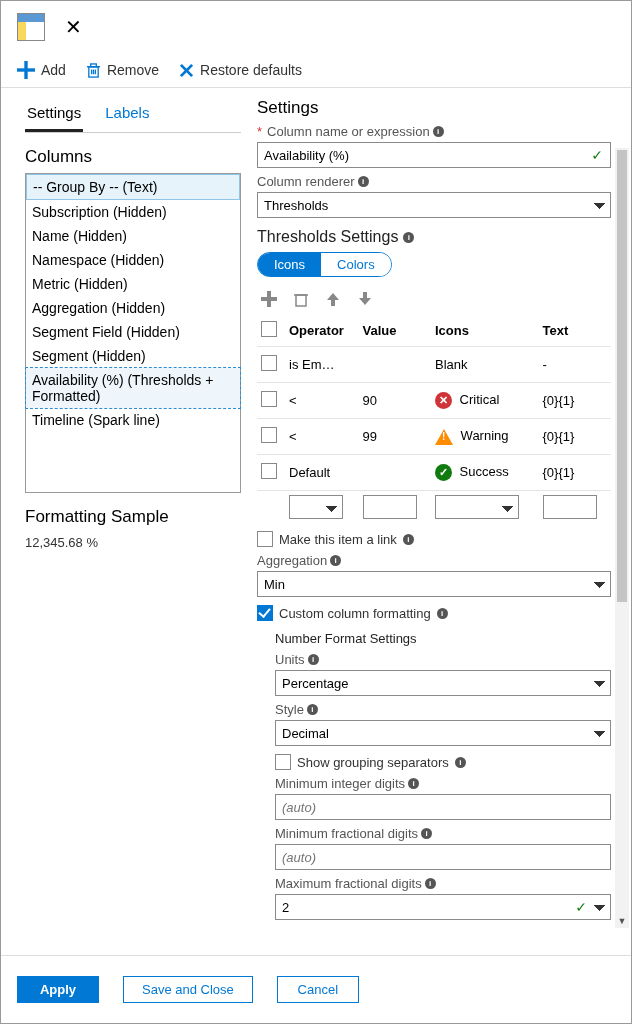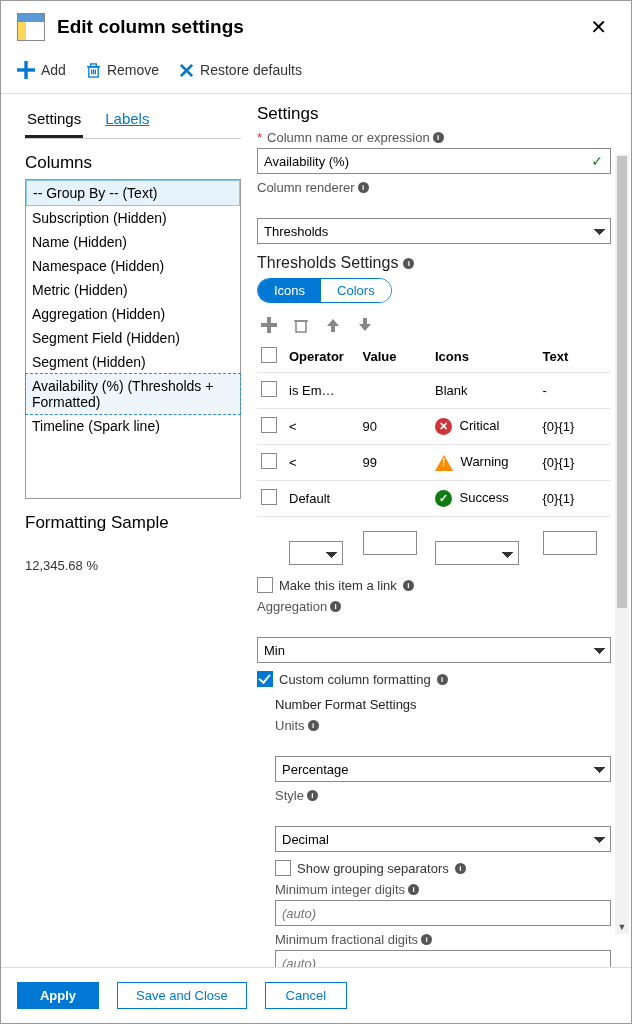--- a/index.html
+++ b/index.html
@@ -5,51 +5,51 @@
 * { box-sizing: border-box; margin: 0; padding: 0; font-family: "Segoe UI", Arial, sans-serif; }
 body { background: #fff; width: 632px; height: 1024px; border: 1px solid #999; overflow: hidden; position: relative; }
 
 .header { display: flex; align-items: center; padding: 10px 16px; }
 .header-icon { width: 28px; height: 28px; margin-right: 12px; background: #fff; border: 1px solid #888; position: relative; }
 .header-icon::before { content: ""; position: absolute; left: 0; top: 0; right: 0; height: 8px; background: #5a99d4; }
 .header-icon::after { content: ""; position: absolute; left: 0; top: 8px; bottom: 0; width: 8px; background: #f9d65c; }
 .header-title { font-size: 19px; font-weight: 600; flex: 1; }
 .close-x { font-size: 20px; font-weight: 300; cursor: pointer; padding: 4px 8px; }
 
-.toolbar { display: flex; gap: 20px; padding: 8px 16px 14px; border-bottom: 1px solid #ddd; align-items: center; }
+.toolbar { display: flex; gap: 20px; padding: 8px 16px 8px; border-bottom: 1px solid #ddd; align-items: center; }
 .tool-btn { display: flex; align-items: center; gap: 6px; cursor: pointer; color: #0078d4; font-size: 14px; }
 .tool-btn .lbl { color: #333; }
 .plus-svg { width:18px; height:18px; }
 .trash-svg, .x-svg { width:15px; height:15px; }
 
 .body { display: flex; height: calc(100% - 128px); position: relative; }
 .scroll-inner { flex:1; display:flex; overflow:hidden; padding: 0 0 0 8px; }
 
 .left-col { width: 232px; padding: 10px 0 10px 16px; }
 .tabs { display:flex; gap:20px; border-bottom:1px solid #ccc; margin-bottom:14px; }
 .tab { padding:6px 2px 8px; font-size:15px; cursor:pointer; }
 .tab.active { border-bottom:3px solid #222; font-weight:500; }
-.tab.link { color:#0078d4;text-decoration:underline; }
+.tab.link { color:#0078d4; }
 
 .section-h { font-size:17px; margin-bottom:6px; }
 .col-list { border:1px solid #999; height:320px; font-size:14px; }
 .col-item { padding:4px 6px; cursor:pointer; }
 .col-item.hl { background:#e6f3fb; border:1px solid #8fc5e8; }
 .col-item.sel { background:#eef6fb; outline:1px dashed #2a8dd4; }
 
-.sample-h { font-size:17px; margin-top:14px; margin-bottom:23px; }
+.sample-h { font-size:17px; margin-top:14px; margin-bottom:6px; }
 .sample-v { font-size:13px; color:#333; line-height:1.5; }
 
 .right-col { flex:1; padding:10px 20px 10px 16px; overflow-y:auto; font-size:13px; }
 .field-lbl { color:#555; margin:6px 0 3px; display:flex; align-items:center; gap:3px; }
 .req { color:#d13438; margin-right:2px; }
 .info { display:inline-block; width:11px; height:11px; border-radius:50%; background:#555; color:#fff; font-size:8px; line-height:11px; text-align:center; font-weight:bold; }
 
 .txt-input, .sel-input { width:100%; border:1px solid #8a8a8a; padding:4px 6px; font-size:13px; height:26px; background:#fff; }
-.sel-input { appearance:none; background-image: linear-gradient(45deg, transparent 48%, #333 48%), linear-gradient(-45deg, transparent 48%, #333 48%); background-size: 6px 6px, 6px 6px; background-position: right 10px top 10px, right 5px top 10px; background-repeat:no-repeat; padding-right:22px;margin-top:20px; }
+.sel-input { appearance:none; background-image: linear-gradient(45deg, transparent 48%, #333 48%), linear-gradient(-45deg, transparent 48%, #333 48%); background-size: 6px 6px, 6px 6px; background-position: right 10px top 10px, right 5px top 10px; background-repeat:no-repeat; padding-right:22px; }
 
 .sub-h { font-size:16px; color:#222; margin:10px 0 6px; display:flex; align-items:center; gap:5px; }
 
 .pill-group { display:inline-flex; border:1px solid #0078d4; border-radius:14px; overflow:hidden; margin-bottom:6px; }
 .pill { padding:4px 16px; font-size:13px; cursor:pointer; }
 .pill.on { background:#0078d4; color:#fff; }
 .pill.off { color:#0078d4; background:#fff; }
 
 .mini-tb { display:flex; gap:16px; padding:8px 4px; }
 .mini-tb svg { width:16px; height:16px; fill:#888; cursor:pointer; }
@@ -68,39 +68,38 @@
 .inline-row .sm-sel, .inline-row .sm-in { width:54px; height:24px; border:1px solid #8a8a8a; font-size:12px; }
 .inline-row .md-sel { width:84px; height:24px; border:1px solid #8a8a8a; }
 
 .chk-row { display:flex; align-items:center; gap:6px; margin:8px 0 4px; font-size:13px; color:#333; }
 .chk-row .chk.checked { background:#0078d4; border-color:#0078d4; position:relative; }
 .chk-row .chk.checked::after { content:""; position:absolute; left:3px; top:0px; width:5px; height:9px; border:solid #fff; border-width:0 2px 2px 0; transform:rotate(40deg); }
 
 .indent { padding-left:18px; }
 .auto-input { width:100%; border:1px solid #8a8a8a; padding:4px 6px; font-size:13px; color:#888; font-style:italic; height:26px; }
 
-.footer { position:absolute; bottom:0; left:0; right:0; padding:14px 16px; border-top:1px solid #ddd; background:#fff; display:flex; gap:18px; }
+.footer { position:absolute; bottom:0; left:0; right:0; padding:20px 16px; border-top:1px solid #ddd; background:#fff; display:flex; gap:24px; }
 .btn { padding:5px 18px; font-size:13px; border:1px solid #0078d4; cursor:pointer; min-width:82px; text-align:center; }
 .btn.primary { background:#0078d4; color:#fff; font-weight:600; }
 .btn.secondary { background:#fff; color:#0078d4; }
 
 .vscroll { position:absolute; right:2px; top:60px; bottom:54px; width:14px; background:#f2f2f2; }
 .vscroll-thumb { position:absolute; left:2px; right:2px; top:2px; height:58%; background:#c4c4c4; }
 .vscroll-arrow { position:absolute; left:0; right:0; height:14px; font-size:9px; text-align:center; color:#555; line-height:14px; }
 .vscroll-arrow.bot { bottom:0; }
 
 .check-green { color:#107c10; position:absolute; right:8px; top:50%; transform:translateY(-50%); font-size:14px; }
 .input-wrap { position:relative;border-radius:10px; }
 </style>
 </head>
 <body>
 
 <div class="header">
   <div class="header-icon"></div>
-  <div class="header-title">Edit column settings</div>
   <div class="close-x">✕</div>
 </div>
 
 <div class="toolbar">
   <div class="tool-btn">
     <svg class="plus-svg" viewBox="0 0 16 16">
         <rect x="6.5" y="0" width="3" height="16" fill="#0078d4"></rect>
         <rect x="0" y="6.5" width="16" height="3" fill="#0078d4"></rect>
       </svg>
     <span class="lbl">Add</span>

